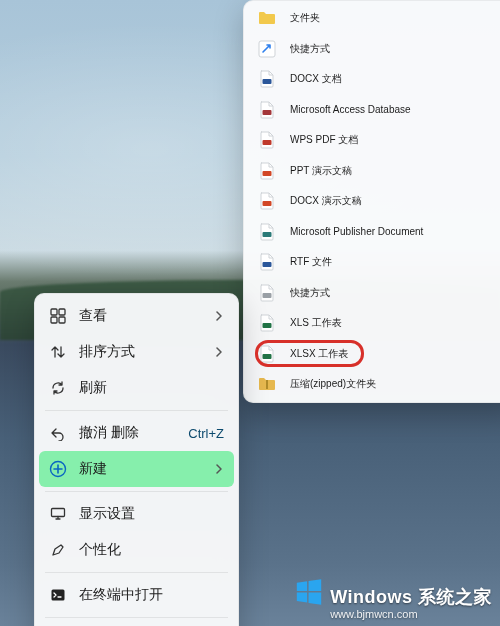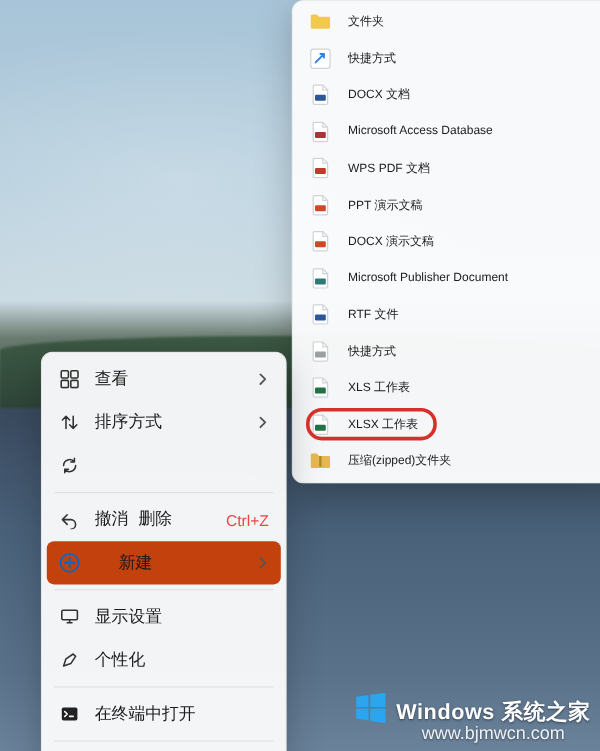--- a/index.html
+++ b/index.html
@@ -39,28 +39,28 @@
     display: flex; align-items: center;
     height: 36px;
     padding: 0 14px;
     cursor: default;
     position: relative;
   }
   .ctx-item .icon {
     width: 18px; height: 18px; margin-right: 12px;
     display: inline-flex; align-items: center; justify-content: center;
   }
-  .ctx-item .label { flex: 1; font-family: Liberation Mono, monospace; }
+  .ctx-item .label { flex: 1; }
   .ctx-item .chevron {
     width: 10px; height: 10px;
     display: inline-flex; align-items: center; justify-content: center;
     color: #555;
   }
-  .ctx-item .shortcut { color: #ef4444; font-size: 13px; }
-  .ctx-item.active { background: #c2410c; border-radius: 6px; margin: 0 4px; padding: 0 10px; gap: 20px; }
+  .ctx-item .shortcut { color: #0c4a6e; font-size: 13px; }
+  .ctx-item.active { background: #86efac; border-radius: 6px; margin: 0 4px; padding: 0 10px; }
   .ctx-sep { height: 1px; background: rgba(0,0,0,0.08); margin: 4px 10px; }
   
   .sub-menu {
     position: absolute;
     left: 243px; top: 0;
     width: 277px;
     background: rgba(249,250,251,0.98);
     border: 1px solid rgba(0,0,0,0.06);
     border-radius: 10px;
     box-shadow: 0 10px 30px rgba(0,0,0,0.22);
@@ -92,21 +92,21 @@
   
   .watermark {
     position: absolute;
     right: 8px; bottom: 6px;
     display: flex; align-items: center;
     color: #fff;
     text-shadow: 0 1px 2px rgba(0,0,0,0.5);
   }
   .watermark .wtxt { line-height: 1.1; margin-left: 6px; margin-top: 24px; }
   .watermark .t1 { font-size: 18px; font-weight: 600; letter-spacing: 0.5px; }
-  .watermark .t2 { font-size: 15px; opacity: 0.9; text-align: center; }
+  .watermark .t2 { font-size: 11px; opacity: 0.9; text-align: left; }
   svg { display: block; }
 </style>
 </head>
 <body>
 <div class="sky-haze"></div>
 <div class="hills"></div>
 
 <div class="sub-menu" id="submenu">
     <div class="sub-item">
       <span class="ficon">
@@ -265,20 +265,21 @@
           <path d="M2 1l4 4-4 4" fill="none" stroke="#555" stroke-width="1.5" stroke-linecap="round" stroke-linejoin="round"></path>
         </svg>
     </span>
   </div>
   <div class="ctx-item">
     <span class="icon">
       <svg width="16" height="16" viewBox="0 0 16 16">
           <path d="M3 8a5 5 0 0 1 9-3M13 8a5 5 0 0 1-9 3M12 2v3h-3M4 14v-3h3" fill="none" stroke="#333" stroke-width="1.3" stroke-linecap="round" stroke-linejoin="round"></path>
         </svg>
     </span>
+    <span class="label">刷新</span>
   </div>
   <div class="ctx-sep"></div>
   <div class="ctx-item">
     <span class="icon">
       <svg width="16" height="16" viewBox="0 0 16 16">
           <path d="M6 4L2 8l4 4M2 8h7a4 4 0 0 1 0 8" fill="none" stroke="#333" stroke-width="1.3" stroke-linecap="round" stroke-linejoin="round"></path>
         </svg>
     </span>
     <span class="label">撤消 删除</span>
     <span class="shortcut">Ctrl+Z</span>

